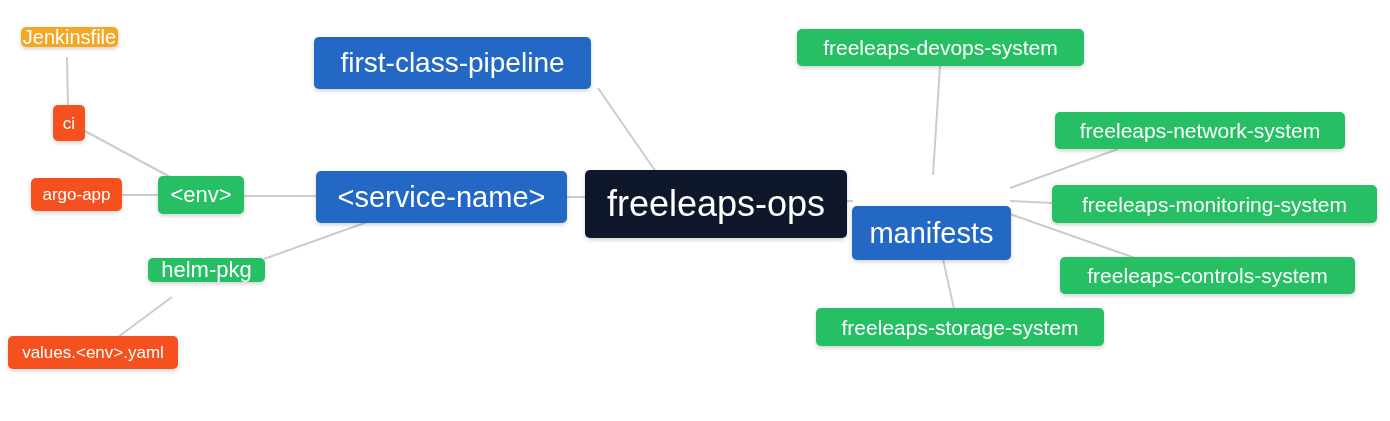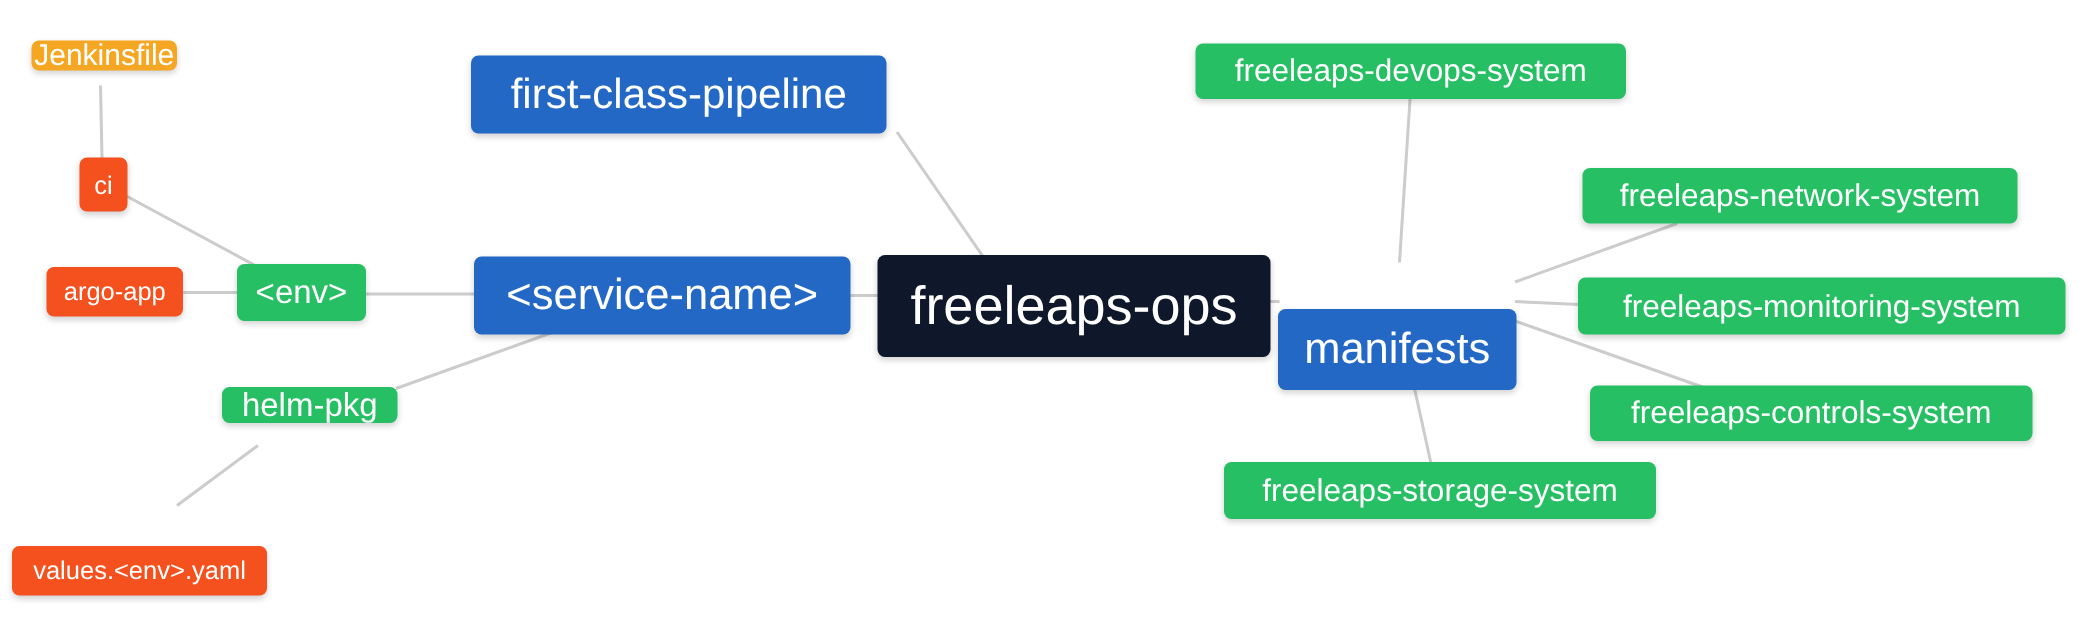--- a/index.html
+++ b/index.html
@@ -63,15 +63,15 @@
   <div class="node green" style="left:1055px;top:112px;width:290px;height:37px;font-size:21px;">freeleaps-network-system</div>
 
   <div class="node green" style="left:1052px;top:185px;width:325px;height:38px;font-size:21px;">freeleaps-monitoring-system</div>
 
   <div class="node green" style="left:1060px;top:257px;width:295px;height:37px;font-size:21px;">freeleaps-controls-system</div>
 
   <div class="node green" style="left:816px;top:308px;width:288px;height:38px;font-size:21px;text-align:right;">freeleaps-storage-system</div>
 
   <div class="node green" style="left:148px;top:258px;width:117px;height:24px;font-size:22px;">helm-pkg</div>
 
-  <div class="node red" style="left:8px;top:336px;width:170px;height:33px;font-size:17px;margin-top:28px;">values.&lt;env&gt;.yaml</div>
+  <div class="node red" style="left:8px;top:336px;width:170px;height:33px;font-size:17px;">values.&lt;env&gt;.yaml</div>
 
 </div>
 
 </body></html>

